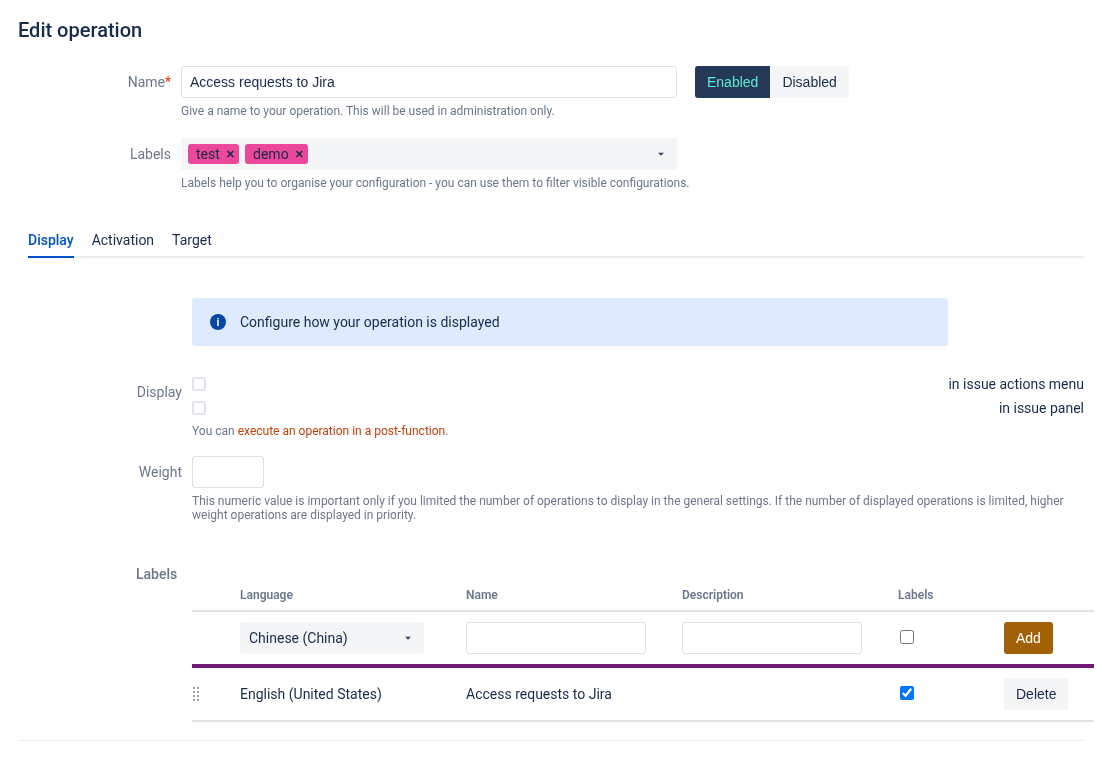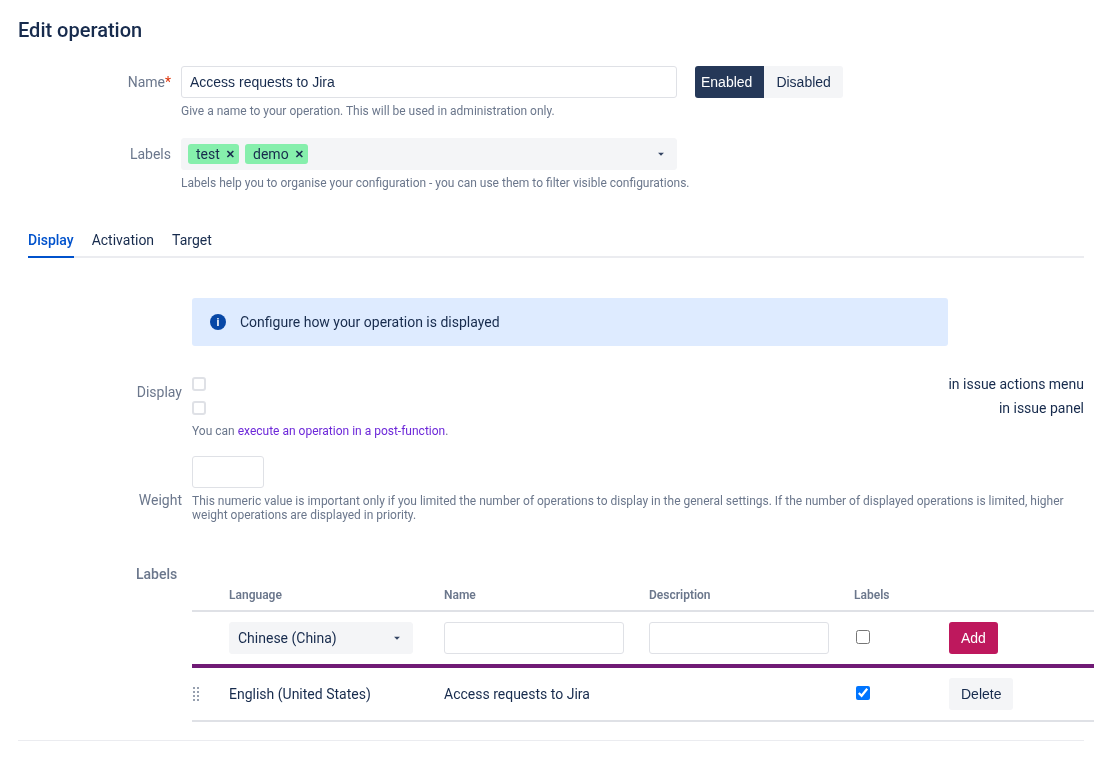--- a/index.html
+++ b/index.html
@@ -33,31 +33,31 @@
     font-size: 14px;
     color:#172b4d;
   }
   .help-text { color:#6b778c; font-size:12px; margin: 6px 0 14px 0; display:block; }
 
   .toggle-group { display:inline-flex; margin-left: 18px; }
   .toggle-btn {
     height:32px; padding:0 12px; border:none; font-size:14px; cursor:pointer;
     display:flex; align-items:center;
   }
-  .toggle-enabled { background:#253858; color:#ffffff; border-radius:3px 0 0 3px;padding-left:6px; }
+  .toggle-enabled { background:#253858; color:#5eead4; border-radius:3px 0 0 3px; }
   .toggle-disabled { background:#f4f5f7; color:#172b4d; border-radius:0 3px 3px 0; }
 
   .labels-box {
     width:496px; min-height:32px; background:#f4f5f7;
     border:1px solid #f4f5f7; border-radius:3px;
     display:flex; align-items:center; padding:2px 6px;
     position:relative;
   }
   .chip {
-    background:#86efac; color:#172b4d;
+    background:#ec4899; color:#172b4d;
     border-radius:3px; padding:2px 4px 2px 8px;
     margin-right:6px; display:inline-flex; align-items:center;
     font-size:14px;
   }
   .chip .x { margin-left:6px; font-size:11px; font-weight:bold; cursor:pointer; color:#172b4d; }
   .labels-chevron { position:absolute; right:8px; top:8px; }
 
   .tabs { display:flex; border-bottom:2px solid #ebecf0; margin: 20px 0 0 10px; }
   .tab { padding: 8px 0; margin-right:18px; font-size:14px; color:#172b4d; cursor:pointer; }
   .tab.active { color:#0052cc; border-bottom:2px solid #0052cc; margin-bottom:-2px; font-weight:500; }
@@ -72,54 +72,54 @@
     color:#fff; font-weight:bold; font-size:11px;
     display:flex; align-items:center; justify-content:center;
     margin-right:14px; flex-shrink:0;
   }
 
   .checkbox-row { display:flex; align-items:center; margin-bottom:8px;justify-content:space-between; }
   .checkbox {
     width:14px; height:14px; border:2px solid #dfe1e6; border-radius:3px;
     margin-right:8px; cursor:pointer; display:inline-block;
   }
-  .link { color:#6d28d9; cursor:pointer;margin-top:16px; }
+  .link { color:#c2410c; cursor:pointer;margin-top:16px; }
   .sub-text { font-size:12px; color:#6b778c; margin-top:4px; }
 
   .small-input { width:72px; height:32px; border:1px solid #dfe1e6; border-radius:3px; padding:0 6px; }
 
   .section-heading {
     color:#6b778c; font-size:14px; font-weight:500;
     border-bottom: none;
     margin: 30px 0 6px 118px;
   }
 
   .grid {
     margin-left:174px; width: 902px;
   }
   .grid-header, .grid-row {
     display:grid;
     grid-template-columns: 32px 210px 200px 200px 90px 120px;
     align-items:center;
-    gap: 5px;
+    gap: 16px;
   }
   .grid-header { border-bottom:2px solid #dfe1e6; padding-bottom:8px; font-size:12px; color:#6b778c; font-weight:600; }
   .grid-row { border-bottom:4px solid #701a75; padding: 10px 0; }
   .grid-row:last-child { border-bottom:2px solid #dfe1e6; }
 
   .select {
     width: 184px; height:32px; background:#f4f5f7; border:1px solid #f4f5f7;
     border-radius:3px; padding:0 26px 0 8px; position:relative;
     display:flex; align-items:center; cursor:pointer;
   }
   .select .chev { position:absolute; right:8px; }
   .cell-input { width:180px; height:32px; border:1px solid #dfe1e6; border-radius:3px; padding:0 6px; }
 
   .btn { height:32px; padding:0 12px; border:none; border-radius:3px; font-size:14px; font-weight:500; cursor:pointer; }
-  .btn-primary { background:#be185d; color:#fff; }
+  .btn-primary { background:#a16207; color:#fff; }
   .btn-default { background:#f4f5f7; color:#172b4d; font-weight:400; }
   .btn-link { background:none; color:#0052cc; }
 
   .native-check { width:14px; height:14px; }
 
   .drag-handle {
     width:8px; height:16px;
     background-image: radial-gradient(#97a0af 1px, transparent 1px);
     background-size: 4px 4px;
     cursor:grab;
@@ -196,21 +196,21 @@
       <span class="checkbox"></span>
       <span>in issue panel</span>
     </div>
     <div class="sub-text">
       <span>You can </span><span class="link">execute an operation in a post-function</span><span>.</span>
     </div>
   </div>
 </div>
 
 <div class="form-row" style="margin-top:18px;">
-  <div class="form-label" style="width:174px;min-width:174px;margin-top:28px;">Weight</div>
+  <div class="form-label" style="width:174px;min-width:174px;">Weight</div>
   <div class="form-field">
     <input type="text" class="small-input" style="">
     <span class="help-text" style="width:890px;">This numeric value is important only if you limited the number of operations to display in the general settings. If the number of displayed operations is limited, higher weight operations are displayed in priority.</span>
   </div>
 </div>
 
 <div class="section-heading">Labels</div>
 
 <div class="grid">
   <div class="grid-header">

